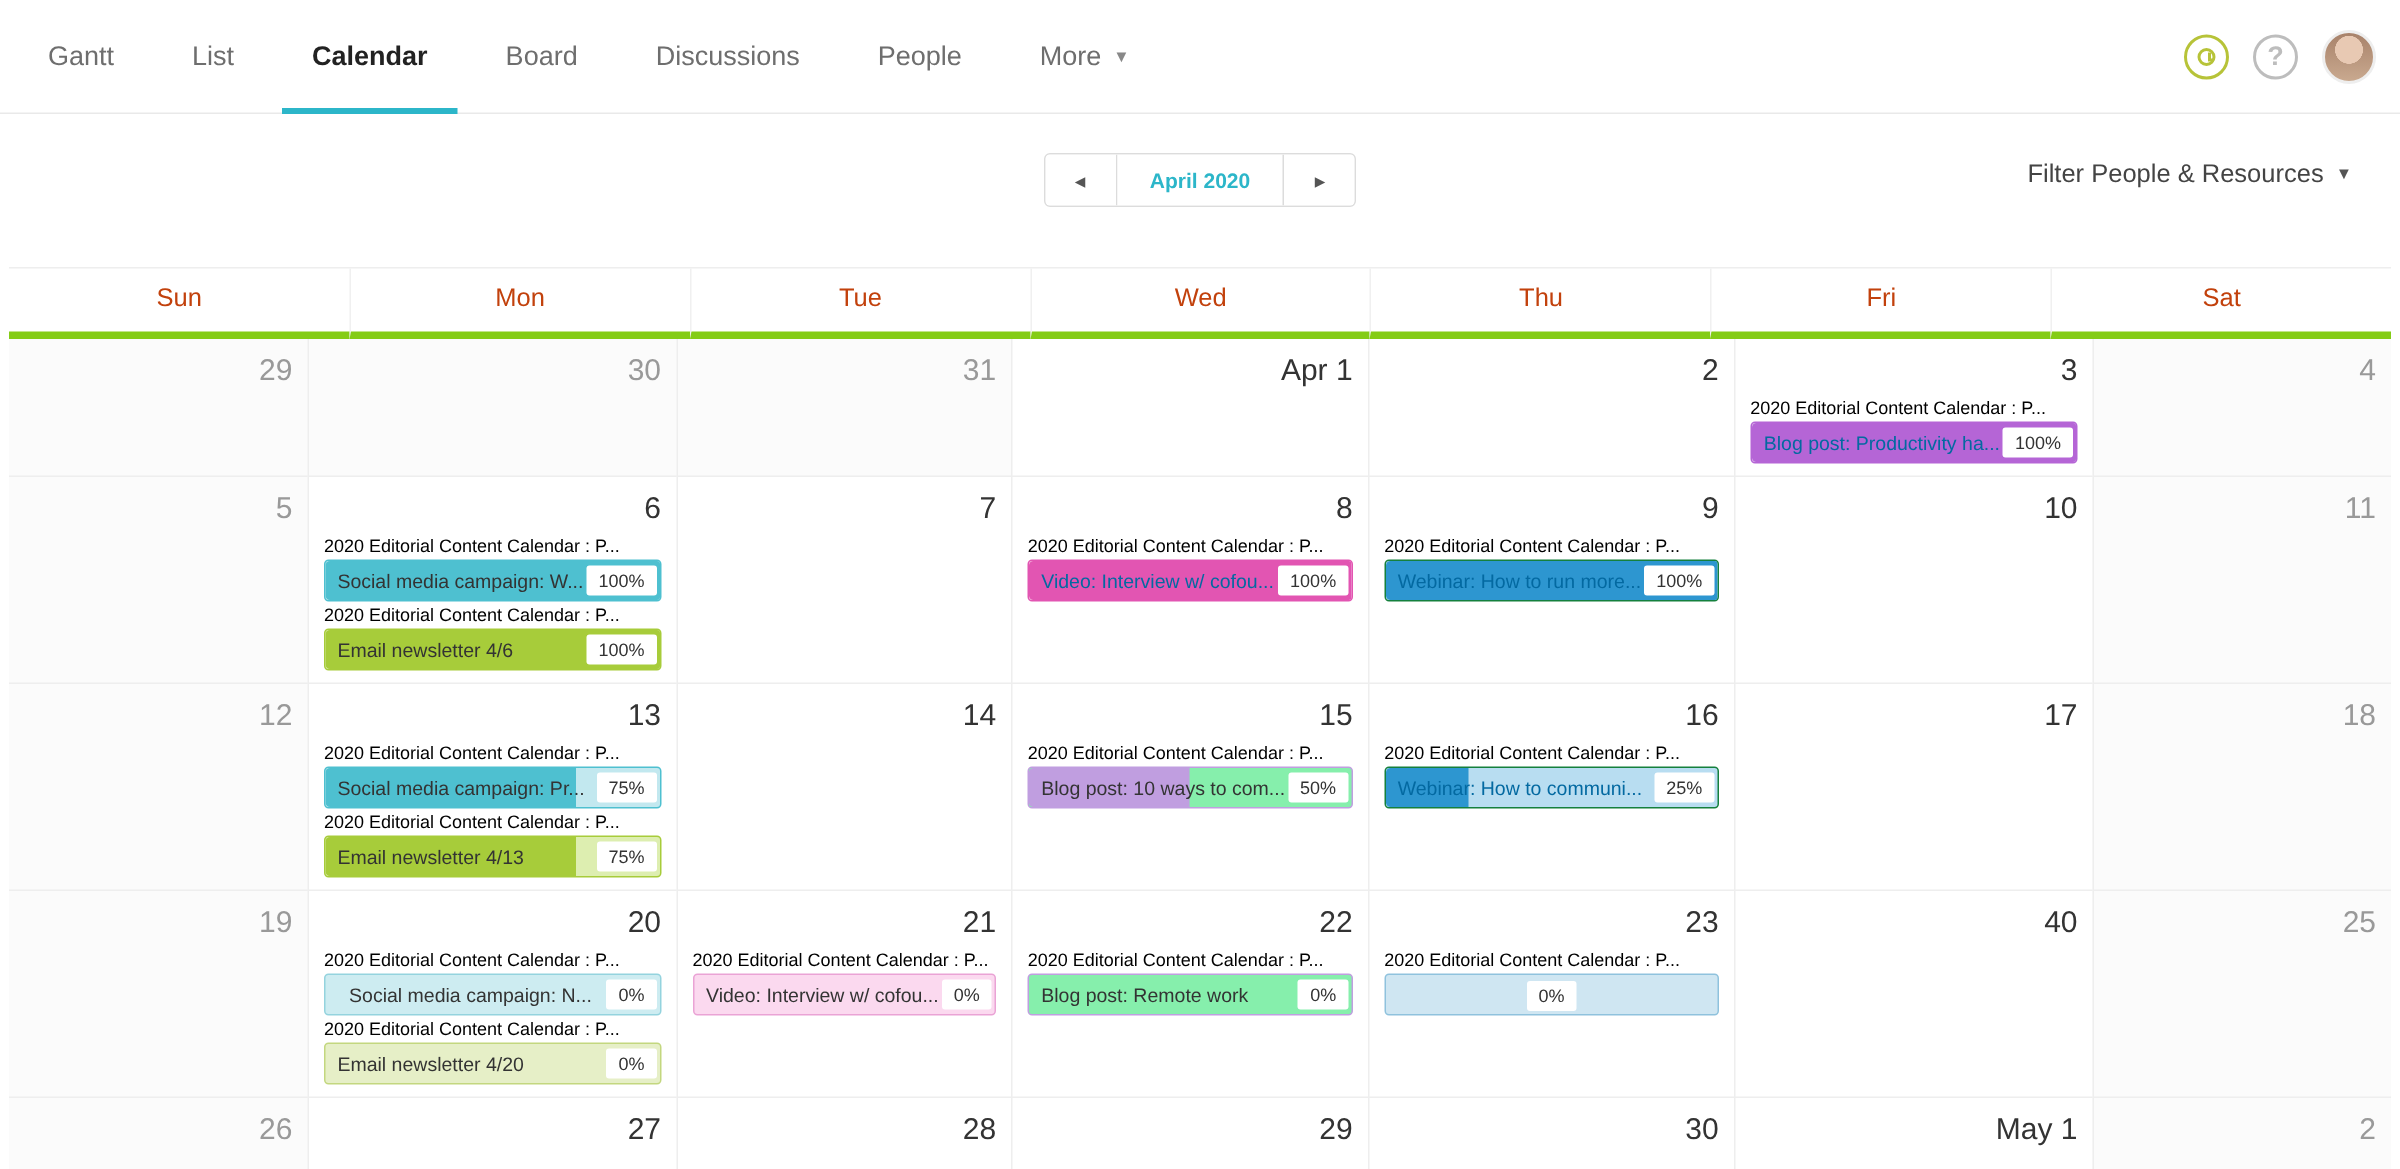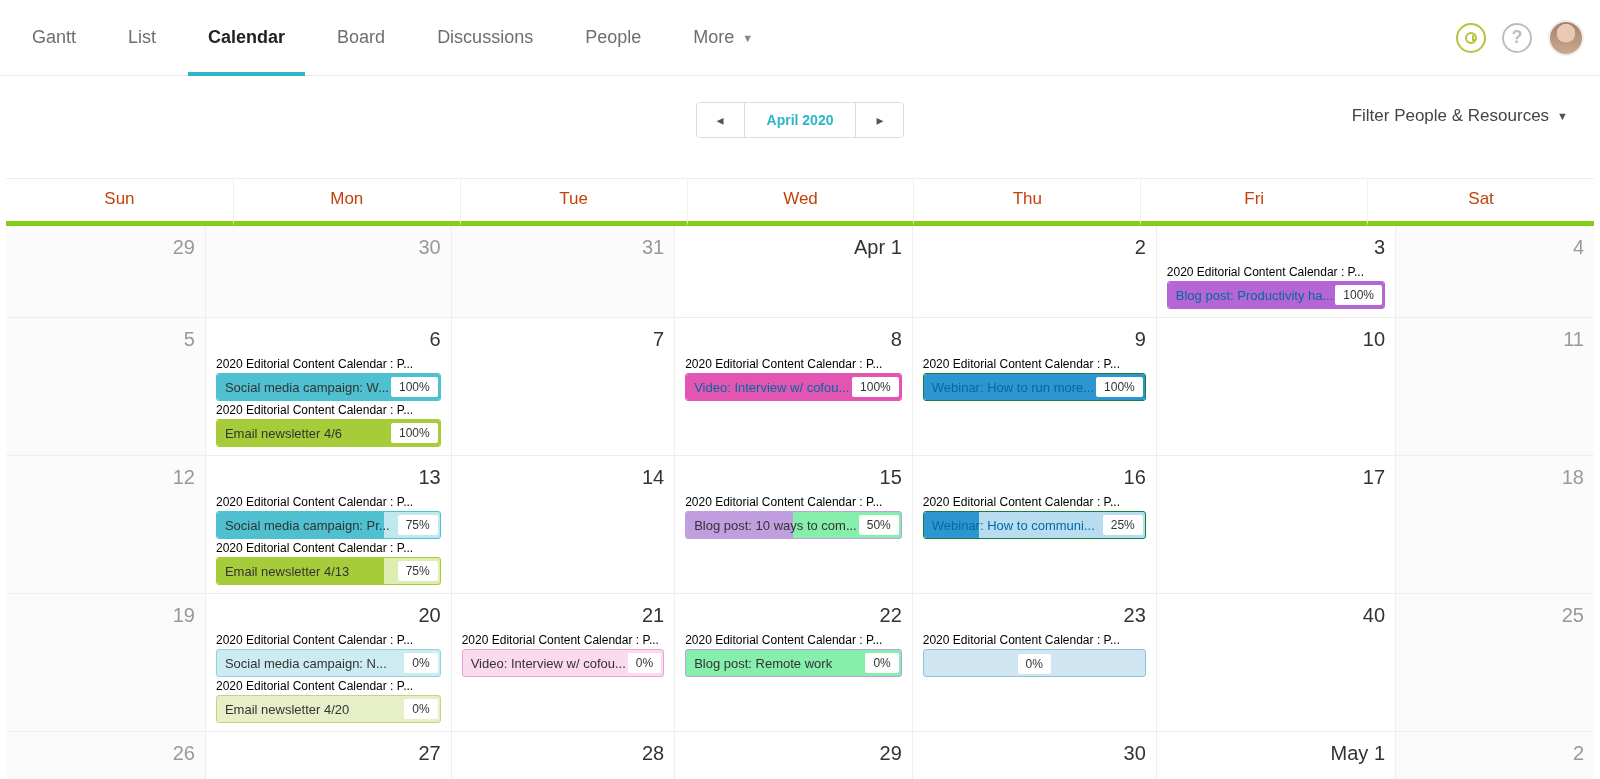--- a/index.html
+++ b/index.html
@@ -200,21 +200,21 @@
   .bar.pink   { background:#f7c8e6; border:1px solid #e255b2; }
   .bar.pink .fill   { background:#e255b2; }
   .bar.blue2  { background:#b8ddf1; border:1px solid #15803d; }
   .bar.blue2 .fill  { background:#2d96d0; }
   .bar.lav    { background:#86efac; border:1px solid #c09ee0; }
   .bar.lav .fill    { background:#c09ee0; }
   .bar.sky    { background:#cfe6f2; border:1px solid #8fc2dd;flex-direction:column; }
   .bar.sky .fill    { background:#8fc2dd; }
   .bar.pinklt { background:#fbd9ef; border:1px solid #eaa3d5; }
   .bar.pinklt .fill { background:#eaa3d5; }
-  .bar.tealpl { background:#cdecf1; border:1px solid #94d3de; }
+  .bar.tealpl { background:#cdecf1; border:1px solid #94d3de;text-align:center; }
   .bar.tealpl .fill { background:#94d3de; }
   .bar.grnpl  { background:#e6efc7; border:1px solid #c3d77f; }
   .bar.grnpl  .fill { background:#c3d77f; }
 </style>
 </head>
 <body>
 
 <div class="topnav">
   <div class="topnav-tabs" id="tabs">
       <div class="tab">Gantt</div>

